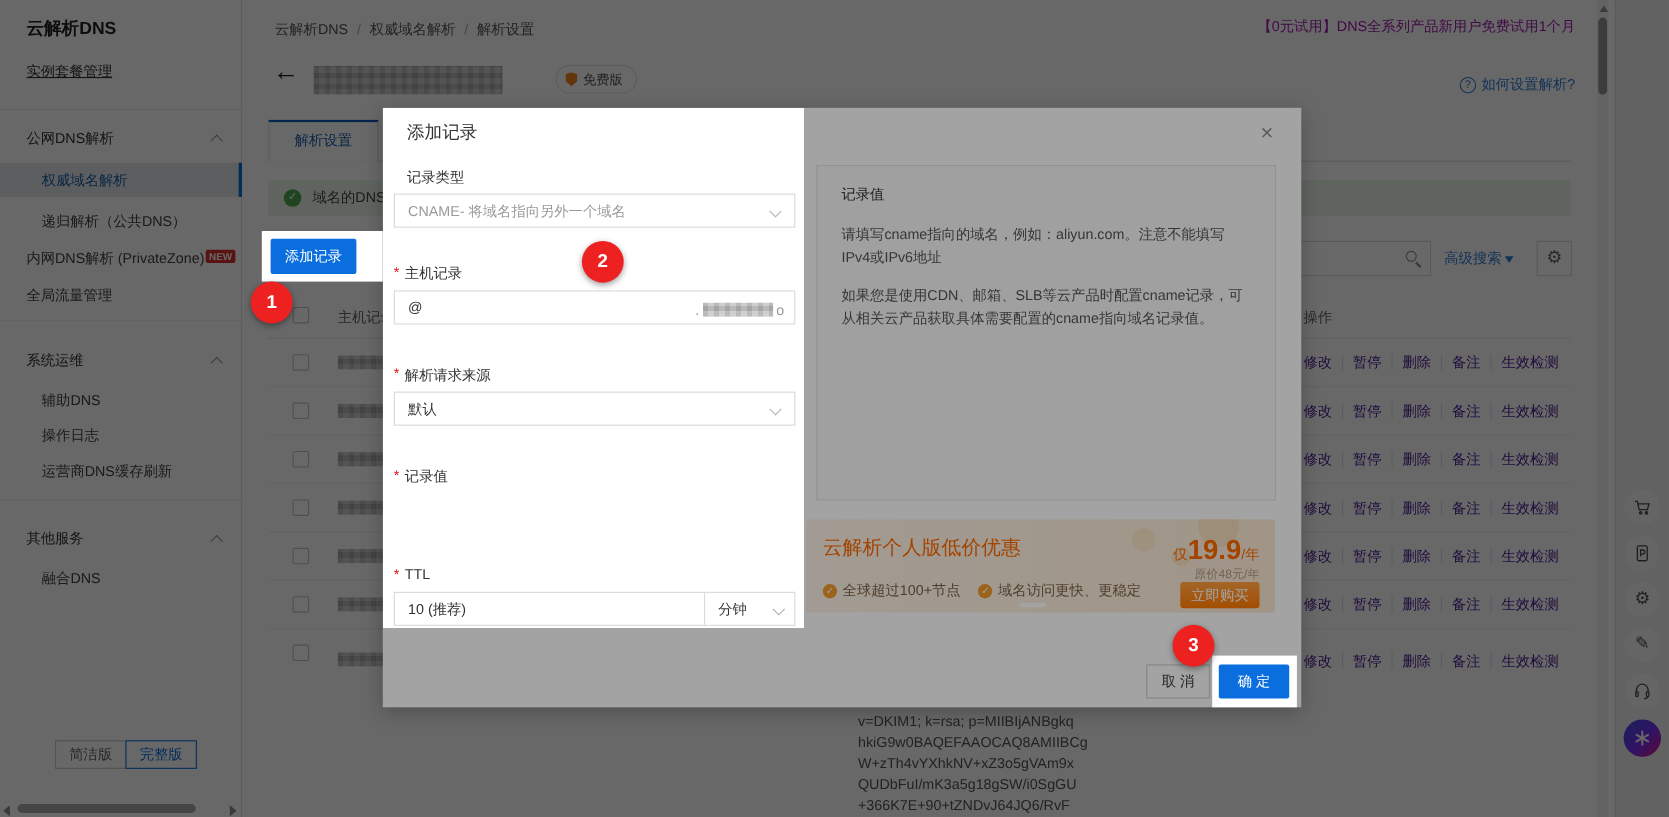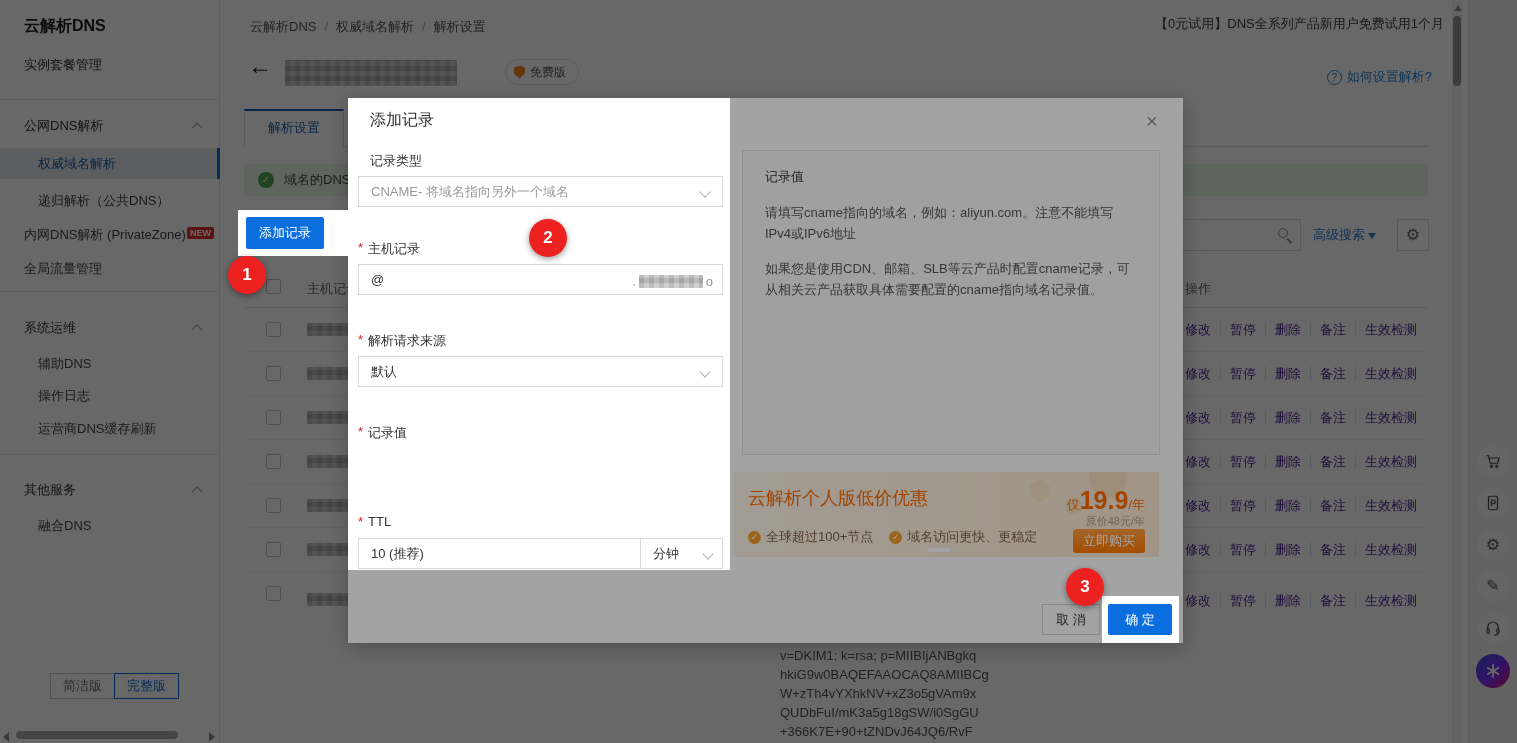--- a/index.html
+++ b/index.html
@@ -3,21 +3,21 @@
 <meta charset="utf-8">
 <style>
   * { margin:0; padding:0; box-sizing:border-box; }
   html,body { width:1517px; height:743px; overflow:hidden; }
   body { font-family:"Liberation Sans","DejaVu Sans",sans-serif; font-size:13px; color:#333; background:#fff; }
   #screen { position:relative; width:1517px; height:743px; background:#fff; }
 
   
   #sidebar { position:absolute; left:0; top:0; width:220px; height:743px; background:#fff; border-right:1px solid #e4e4e4; }
   .sb-title { position:absolute; left:24px; top:16px; font-size:16px; font-weight:bold; color:#222; }
-  .sb-plan { position:absolute; left:24px; top:56px; color:#333; cursor:pointer; }
+  .sb-plan { position:absolute; left:24px; top:56px; color:#333; cursor:pointer;text-decoration:underline; }
   .sb-hr { position:absolute; left:0; width:220px; border-top:1px solid #ededed; }
   .sb-group { position:absolute; left:24px; color:#333; }
   .chev-up { position:absolute; left:193px; width:8px; height:8px; border-left:1.5px solid #999; border-top:1.5px solid #999; transform:rotate(45deg); }
   .sb-item { position:absolute; color:#444; cursor:pointer; white-space:nowrap; }
   .sb-sel { position:absolute; left:0; top:148px; width:220px; height:31px; background:#e3e6eb; }
   .sb-sel-bar { position:absolute; right:0; top:0; width:3px; height:31px; background:#0a6ede; }
   .sb-sel-label { position:absolute; left:38px; top:0; line-height:31px; color:#1a5fa8; }
   .new-badge { position:absolute; left:187px; top:227px; background:#de2f2f; color:#fff; font-size:9px; font-weight:bold; line-height:12px; padding:0 3px; border-radius:2px; }
   .sb-toggle { position:absolute; left:50px; top:673px; display:flex; }
   .sb-toggle span { display:inline-block; height:26px; line-height:24px; padding:0 12px; font-size:13px; }
@@ -26,21 +26,21 @@
   .hscroll-thumb { position:absolute; left:16px; top:731px; width:162px; height:8px; background:#a9abae; border-radius:4px; }
   .tri { width:0; height:0; position:absolute; }
   .tri-left { top:732px; left:3px; border-top:5px solid transparent; border-bottom:5px solid transparent; border-right:6px solid #8d8d8d; }
   .tri-right { top:732px; left:209px; border-top:5px solid transparent; border-bottom:5px solid transparent; border-left:6px solid #8d8d8d; }
   #collapse-handle { position:absolute; left:220px; top:348px; width:14px; height:44px; background:#fafafa; border:1px solid #e2e2e2; border-left:none; border-radius:0 22px 22px 0; color:#999; font-size:11px; display:flex; align-items:center; justify-content:center; }
 
   
   #main { position:absolute; left:220px; top:0; width:1248px; height:743px; background:#fff; }
   .breadcrumb { position:absolute; left:30px; top:18px; color:#555; }
   .breadcrumb .sep { color:#aaa; margin:0 8px; }
-  .promo { position:absolute; right:24px; top:15px; color:#404040; }
+  .promo { position:absolute; right:36px; top:15px; color:#a21caf; }
   .back-arrow { position:absolute; left:28px; top:52px; font-size:24px; font-weight:bold; color:#222; line-height:28px; cursor:pointer; }
   .mosaic { background-image:repeating-linear-gradient(90deg, rgba(0,0,0,.10) 0 5px, rgba(0,0,0,0) 5px 10px), repeating-linear-gradient(0deg, #cfcfcf 0 5px, #b9b9b9 5px 10px); border-radius:1px; }
   .domain-mosaic { position:absolute; left:65px; top:60px; width:172px; height:26px; }
   .ver-badge { position:absolute; left:285px; top:59px; height:26px; border:1px solid #e2e2e2; border-radius:13px; background:#fff; display:flex; align-items:center; gap:5px; padding:0 12px 0 8px; color:#555; font-size:12px; }
   .shield { width:11px; height:13px; background:#f08519; clip-path:polygon(50% 0,100% 18%,100% 62%,50% 100%,0 62%,0 18%); }
   .help-link { position:absolute; right:36px; top:68px; color:#2d7fd3; display:flex; align-items:center; gap:5px; cursor:pointer; }
   .q-circle { width:15px; height:15px; border:1px solid #2d7fd3; border-radius:50%; font-size:10px; line-height:13px; text-align:center; color:#2d7fd3; }
   .tab-line { position:absolute; left:24px; top:146px; width:1184px; border-bottom:1px solid #ddd; }
   .tab-active { position:absolute; left:24px; top:109px; width:100px; height:38px; background:#fff; border:1px solid #e0e0e0; border-bottom:none; border-top:2px solid #0a5bb5; color:#1a5fa8; text-align:center; line-height:34px; cursor:pointer; }
   .green-bar { position:absolute; left:24px; top:164px; width:1184px; height:32px; background:#e9f6e9; display:flex; align-items:center; gap:10px; padding-left:14px; color:#444; }

